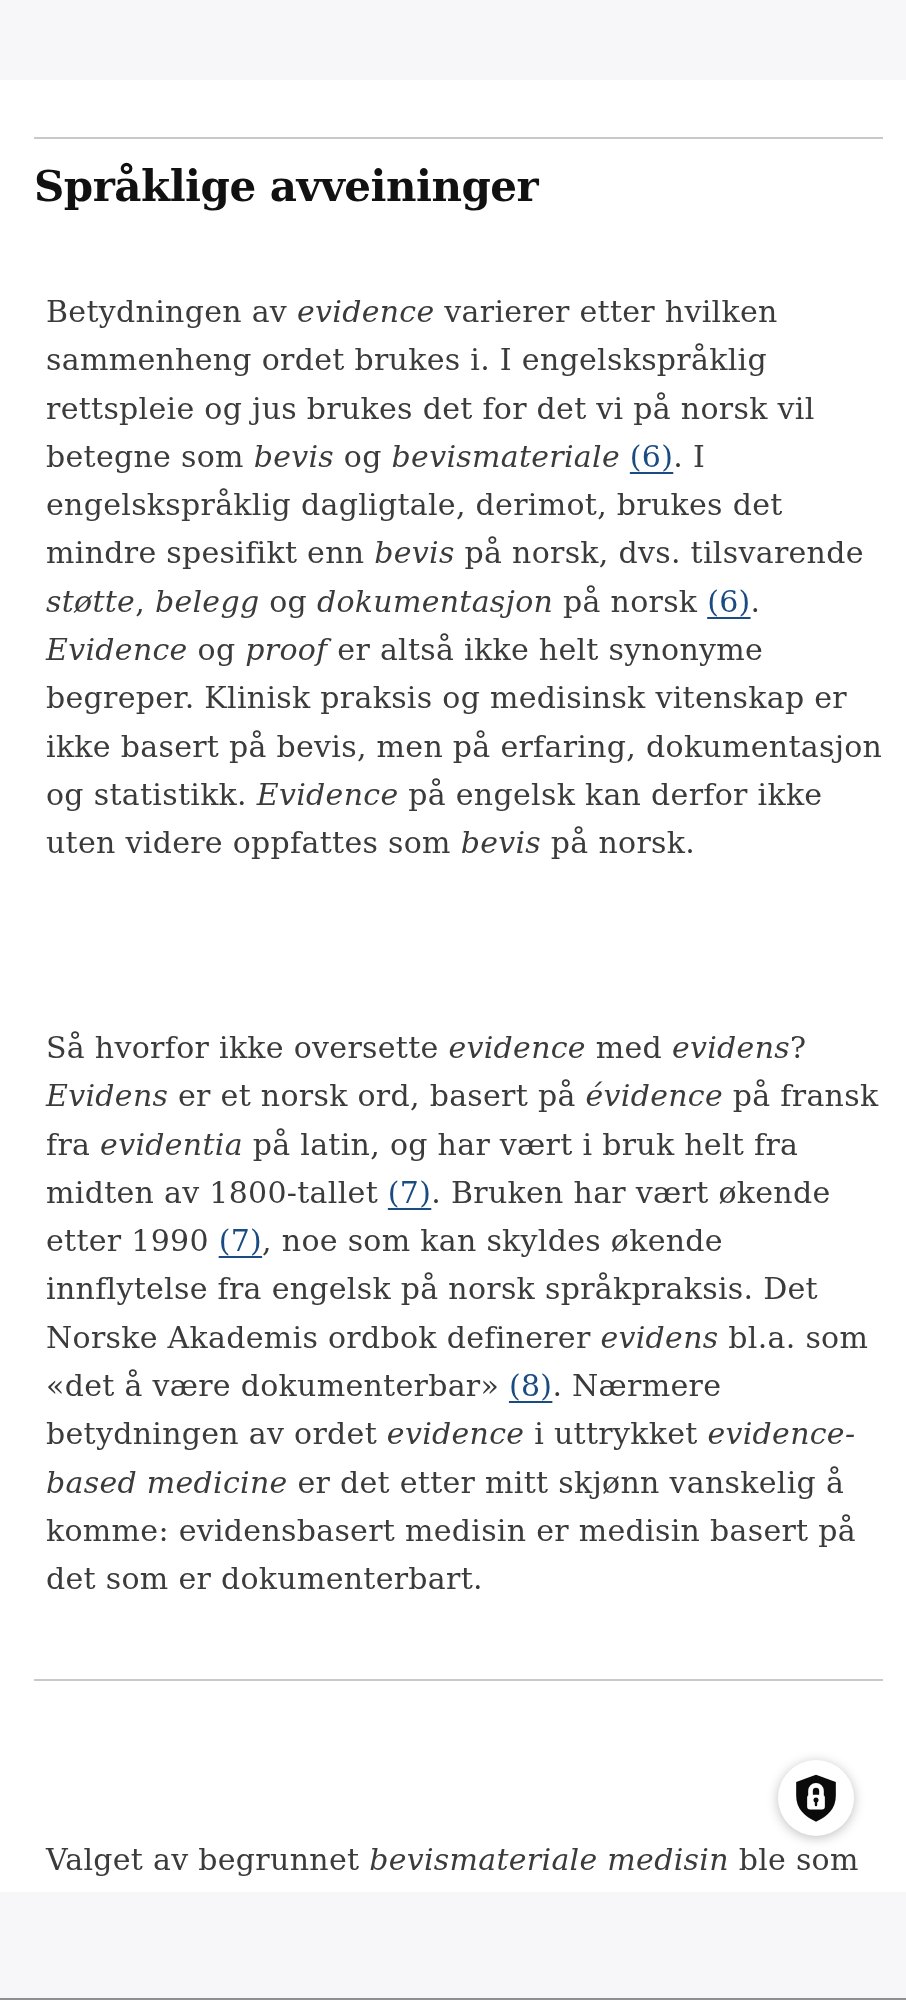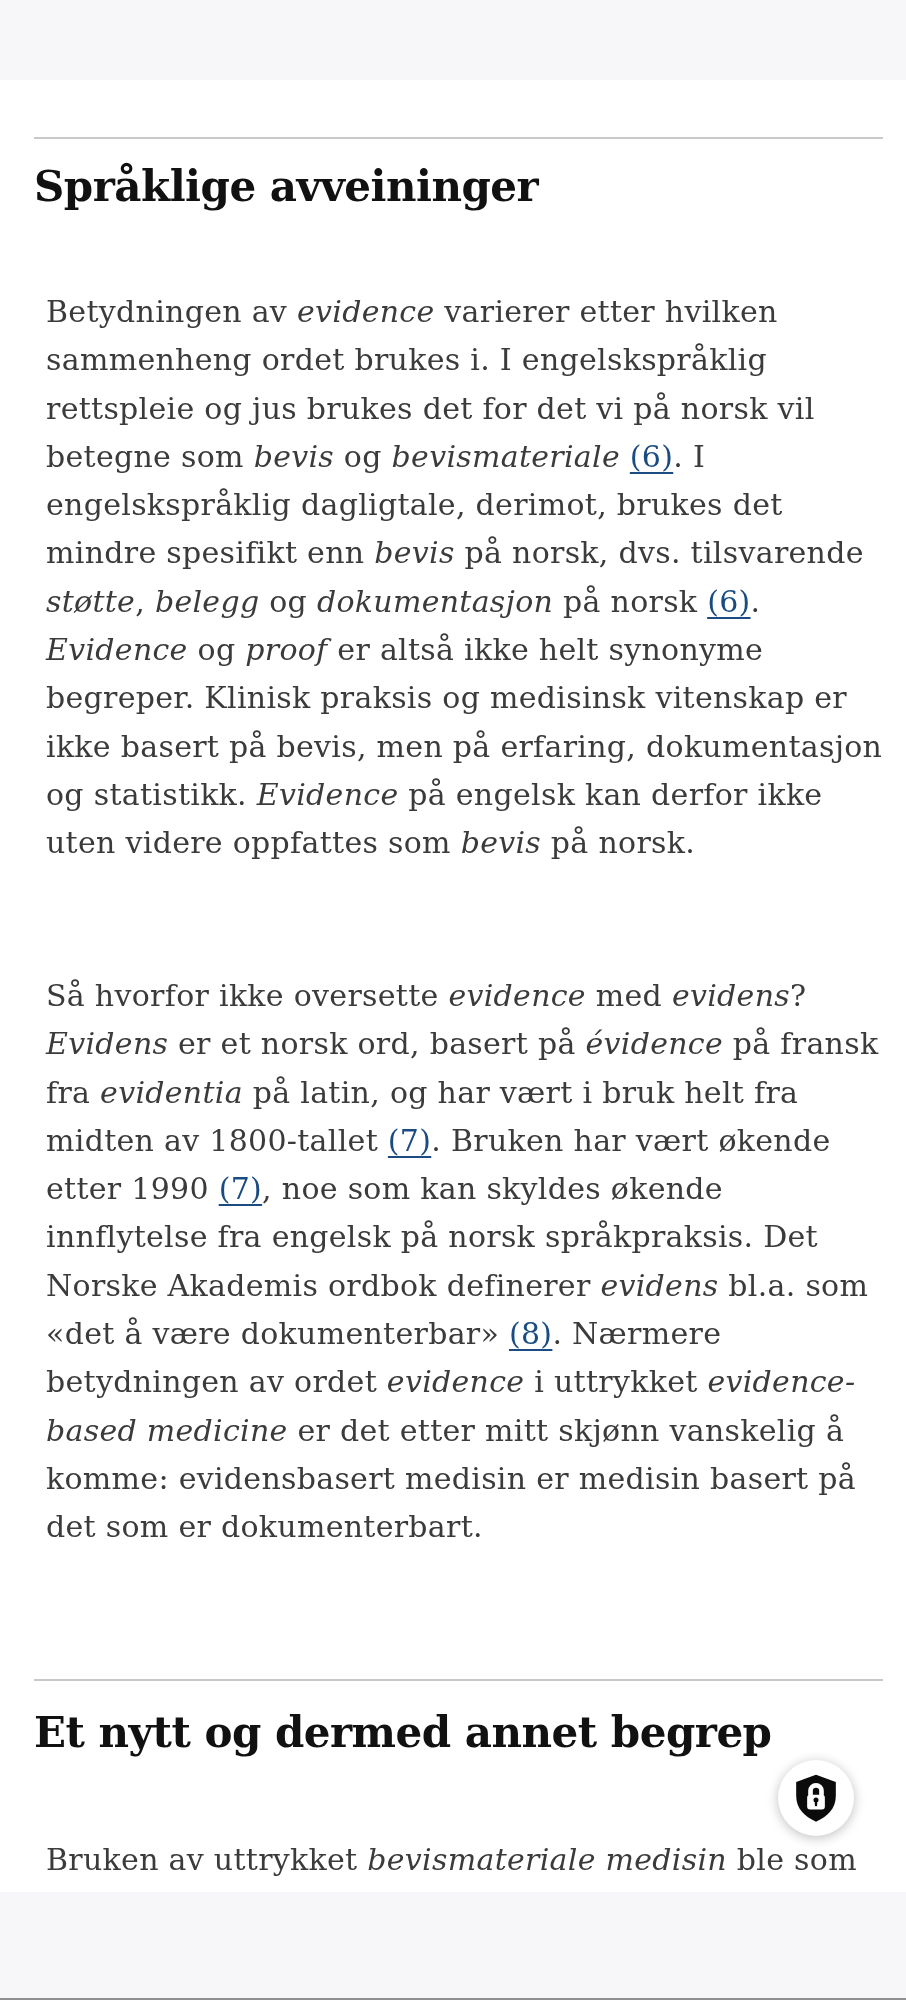--- a/index.html
+++ b/index.html
@@ -44,21 +44,21 @@
     position: absolute;
     left: 34px;
     width: 842px;
     margin: 12px;
     font-size: 30px;
     line-height: 48.3px;
     letter-spacing: 0.3px;
     color: #3b3b3b;
   }
   .para-1 { top: 276px; }
-  .para-2 { top: 960px; }
+  .para-2 { top: 1012px; }
   .para-3 { top: 1824px; }
   .it { font-style: italic; }
   a.ref {
     color: #1a4c82;
     text-decoration: underline;
     text-decoration-thickness: 2px;
     text-underline-offset: 5px;
     cursor: pointer;
   }
   .bottom-overlay {
@@ -102,23 +102,22 @@
   <div class="divider divider-1"></div>
 
   <h2 class="section-title title-1">Språklige avveininger</h2>
 
   <p class="body-para para-1"><span>Betydningen av </span><span class="it">evidence</span><span> varierer etter hvilken sammenheng ordet brukes i. I engelskspråklig rettspleie og jus brukes det for det vi på norsk vil betegne som </span><span class="it">bevis</span><span> og </span><span class="it">bevismateriale</span><span> </span><a class="ref" href="#">(6)</a><span>. I engelskspråklig dagligtale, derimot, brukes det mindre spesifikt enn </span><span class="it">bevis</span><span> på norsk, dvs. tilsvarende </span><span class="it">støtte</span><span>, </span><span class="it">belegg</span><span> og </span><span class="it">dokumentasjon</span><span> på norsk </span><a class="ref" href="#">(6)</a><span>. </span><span class="it">Evidence</span><span> og </span><span class="it">proof</span><span> er altså ikke helt synonyme begreper. Klinisk praksis og medisinsk vitenskap er ikke basert på bevis, men på erfaring, dokumentasjon og statistikk. </span><span class="it">Evidence</span><span> på engelsk kan derfor ikke uten videre oppfattes som </span><span class="it">bevis</span><span> på norsk.</span></p>
 
   <p class="body-para para-2"><span>Så hvorfor ikke oversette </span><span class="it">evidence</span><span> med </span><span class="it">evidens</span><span>? </span><span class="it">Evidens</span><span> er et norsk ord, basert på </span><span class="it">évidence</span><span> på fransk fra </span><span class="it">evidentia</span><span> på latin, og har vært i bruk helt fra midten av 1800-tallet </span><a class="ref" href="#">(7)</a><span>. Bruken har vært økende etter 1990 </span><a class="ref" href="#">(7)</a><span>, noe som kan skyldes økende innflytelse fra engelsk på norsk språkpraksis. Det Norske Akademis ordbok definerer </span><span class="it">evidens</span><span> bl.a. som «det å være dokumenterbar» </span><a class="ref" href="#">(8)</a><span>. Nærmere betydningen av ordet </span><span class="it">evidence</span><span> i uttrykket </span><span class="it">evidence-based medicine</span><span> er det etter mitt skjønn vanskelig å komme: evidensbasert medisin er medisin basert på det som er dokumenterbart.</span></p>
 
   <div class="divider divider-2"></div>
 
-  <h2 class="section-title title-2">Et nytt og dermed annet begrep</h2>
 
-  <p class="body-para para-3"><span>Bruken av uttrykket </span><span class="it">bevismateriale medisin</span><span> ble som nevnt begrunnet med at «kunnskap er det</span></p>
+  <p class="body-para para-3"><span>Valget av begrunnet </span><span class="it">bevismateriale medisin</span><span> ble som nevnt begrunnet med at «kunnskap er det</span></p>
 
   <div class="bottom-overlay"></div>
 
   <button class="privacy-btn" type="button">
     <span class="icon-wrap">
       <svg viewBox="0 0 64 64" width="54" height="54" aria-hidden="true">
         <path d="M32 4.5 L55.5 13 V29 C55.5 44.8 45.8 53.8 32 60 C18.2 53.8 8.5 44.8 8.5 29 V13 Z" fill="#0b0b0b"></path>
         <path d="M25.5 29 v-5.5 a6.5 6.5 0 0 1 13 0 V29" stroke="#ffffff" stroke-width="5.5" fill="none"></path>
         <rect x="21.5" y="28" width="21" height="17.5" rx="3.5" fill="#ffffff"></rect>
         <circle cx="32" cy="34.5" r="3" fill="#0b0b0b"></circle>

